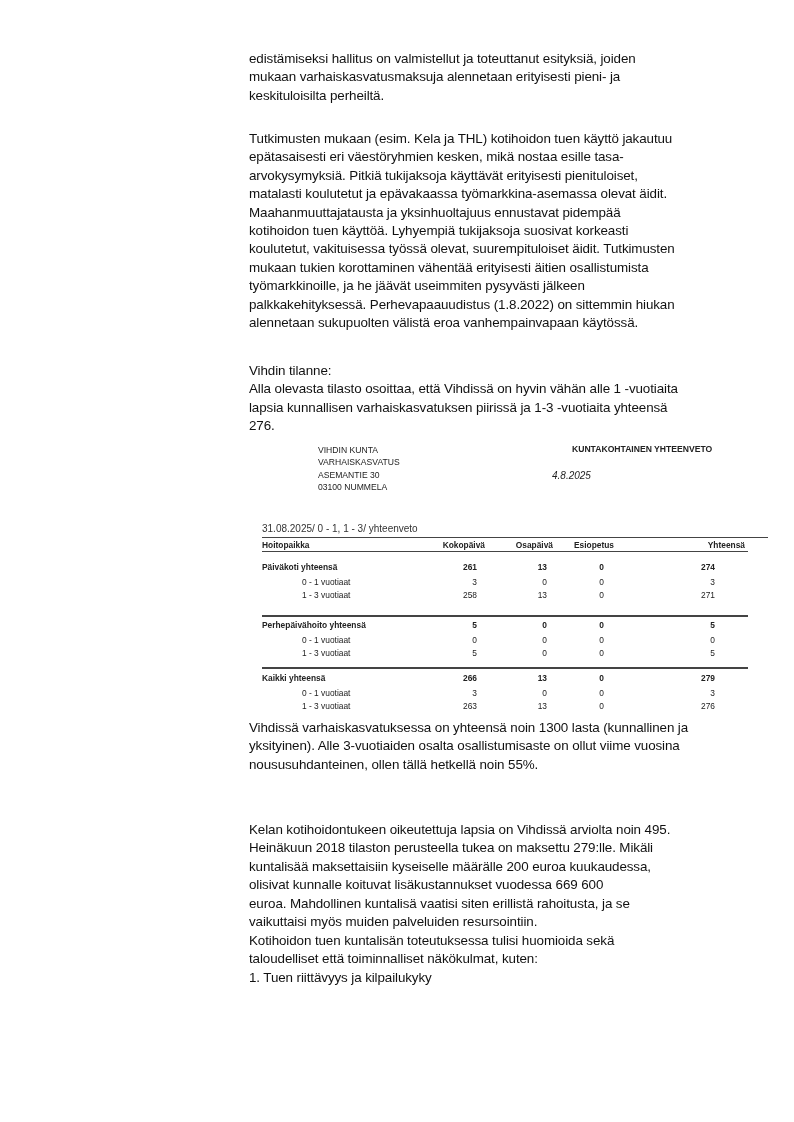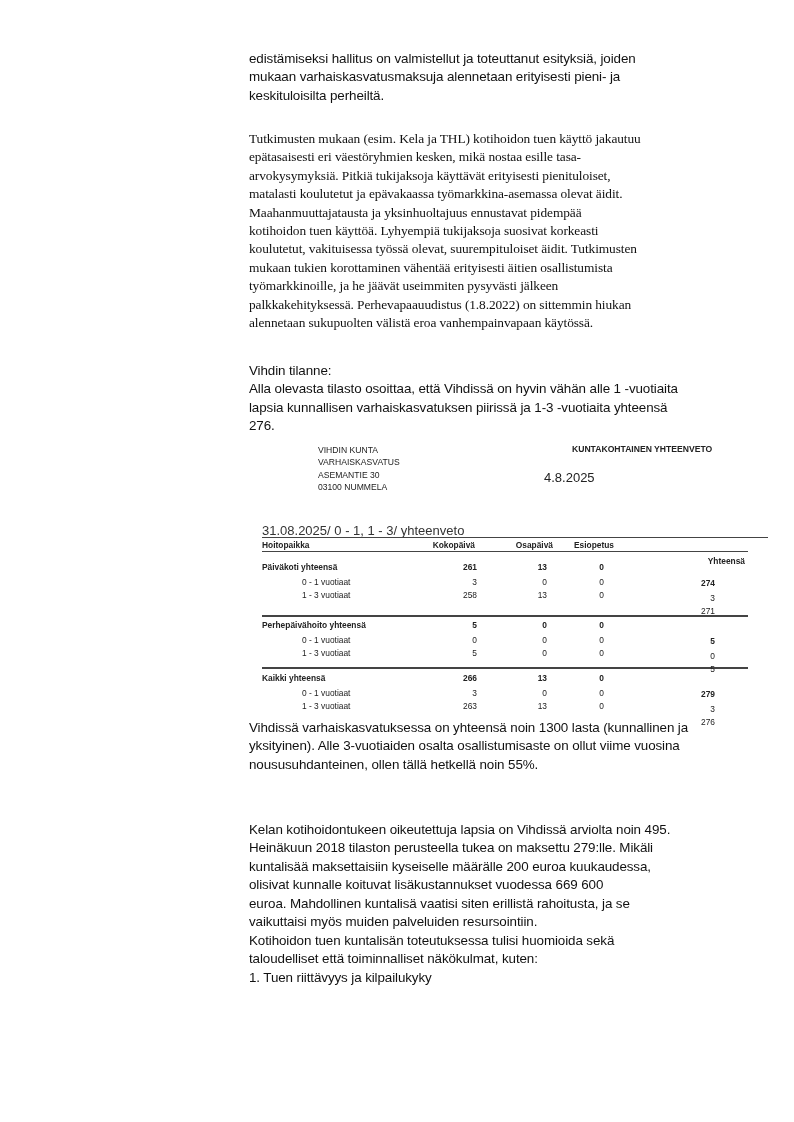--- a/index.html
+++ b/index.html
@@ -1,49 +1,49 @@
 <!DOCTYPE html>
 <html><head>
 <meta charset="utf-8">
 <style>
   html, body { margin: 0; padding: 0; background: #ffffff; }
   body { width: 794px; height: 1122px; position: relative; overflow: hidden; }
   .page { position: absolute; left: 0; top: 0; width: 695px; height: 1122px; background: #fff; }
   .text { position: absolute; left: 249px; width: 500px; font-family: "Liberation Sans", sans-serif; font-size: 13.4px; line-height: 18.4px; color: #111; letter-spacing: -0.1px; }
   .text p { margin: 0; white-space: nowrap; }
   .b1 { top: 50px; }
-  .b2 { top: 130px; font-family: Liberation Serif, serif; }
+  .b2 { top: 130px; }
   .b3 { top: 362px; }
   .b4 { top: 719px; }
   .b5 { top: 796px; margin-top: 25px; }
   .b6 { top: 932px; }
 
   .report { position: absolute; left: 258px; top: 440px; width: 512px; font-family: "Liberation Sans", sans-serif; color: #222; }
   .addr { position: absolute; left: 60px; top: 4px; font-size: 8.6px; line-height: 12.4px; }
   .addr div { white-space: nowrap; }
   .rtitle { position: absolute; left: 286px; top: 4px; font-size: 8.6px; font-weight: bold; white-space: nowrap; padding-left: 28px; }
-  .rdate { position: absolute; left: 286px; top: 30px; font-size: 13px; white-space: nowrap; }
-  .subtitle { position: absolute; left: 4px; top: 83px; font-size: 13px; white-space: nowrap; color: #333; }
+  .rdate { position: absolute; left: 294px; top: 30px; font-size: 10px; white-space: nowrap; font-style: italic; }
+  .subtitle { position: absolute; left: 4px; top: 83px; font-size: 10px; white-space: nowrap; color: #333; }
   .rule { position: absolute; left: 4px; height: 0; border-top: 1.4px solid #444; }
   .r-top { top: 97px; width: 506px; }
   .r-hdr { top: 111px; width: 486px; }
   .r-sep1 { top: 175px; width: 486px; border-top-width: 2px; }
   .r-sep2 { top: 227px; width: 486px; border-top-width: 2px; }
 
   .tbl { position: absolute; left: 4px; top: 100px; width: 486px; font-size: 8.4px; }
   .row { position: absolute; left: 0; width: 486px; height: 12px; white-space: nowrap; }
   .cell { position: absolute; top: 0; }
   .c0 { left: 0; }
   .c0.indent { left: 40px; }
   .c1 { right: 271px; text-align: right; }
   .c2 { right: 201px; text-align: right; margin-left: 19px; }
   .c3 { right: 144px; }
-  .c4 { right: 33px; text-align: center; margin-top: 16px; }
+  .c4 { right: 33px; text-align: center; }
   .hdr .cell { font-weight: bold; }
-  .hdr .c1 { right: 273px; text-align: right; }
+  .hdr .c1 { right: 263px; text-align: right; }
   .hdr .c2 { right: 195px; }
   .hdr .c3 { right: 134px; }
   .hdr .c4 { right: 3px; }
   .bold .cell { font-weight: bold; }
 </style>
 </head>
 <body>
 
 <div class="page">
 

